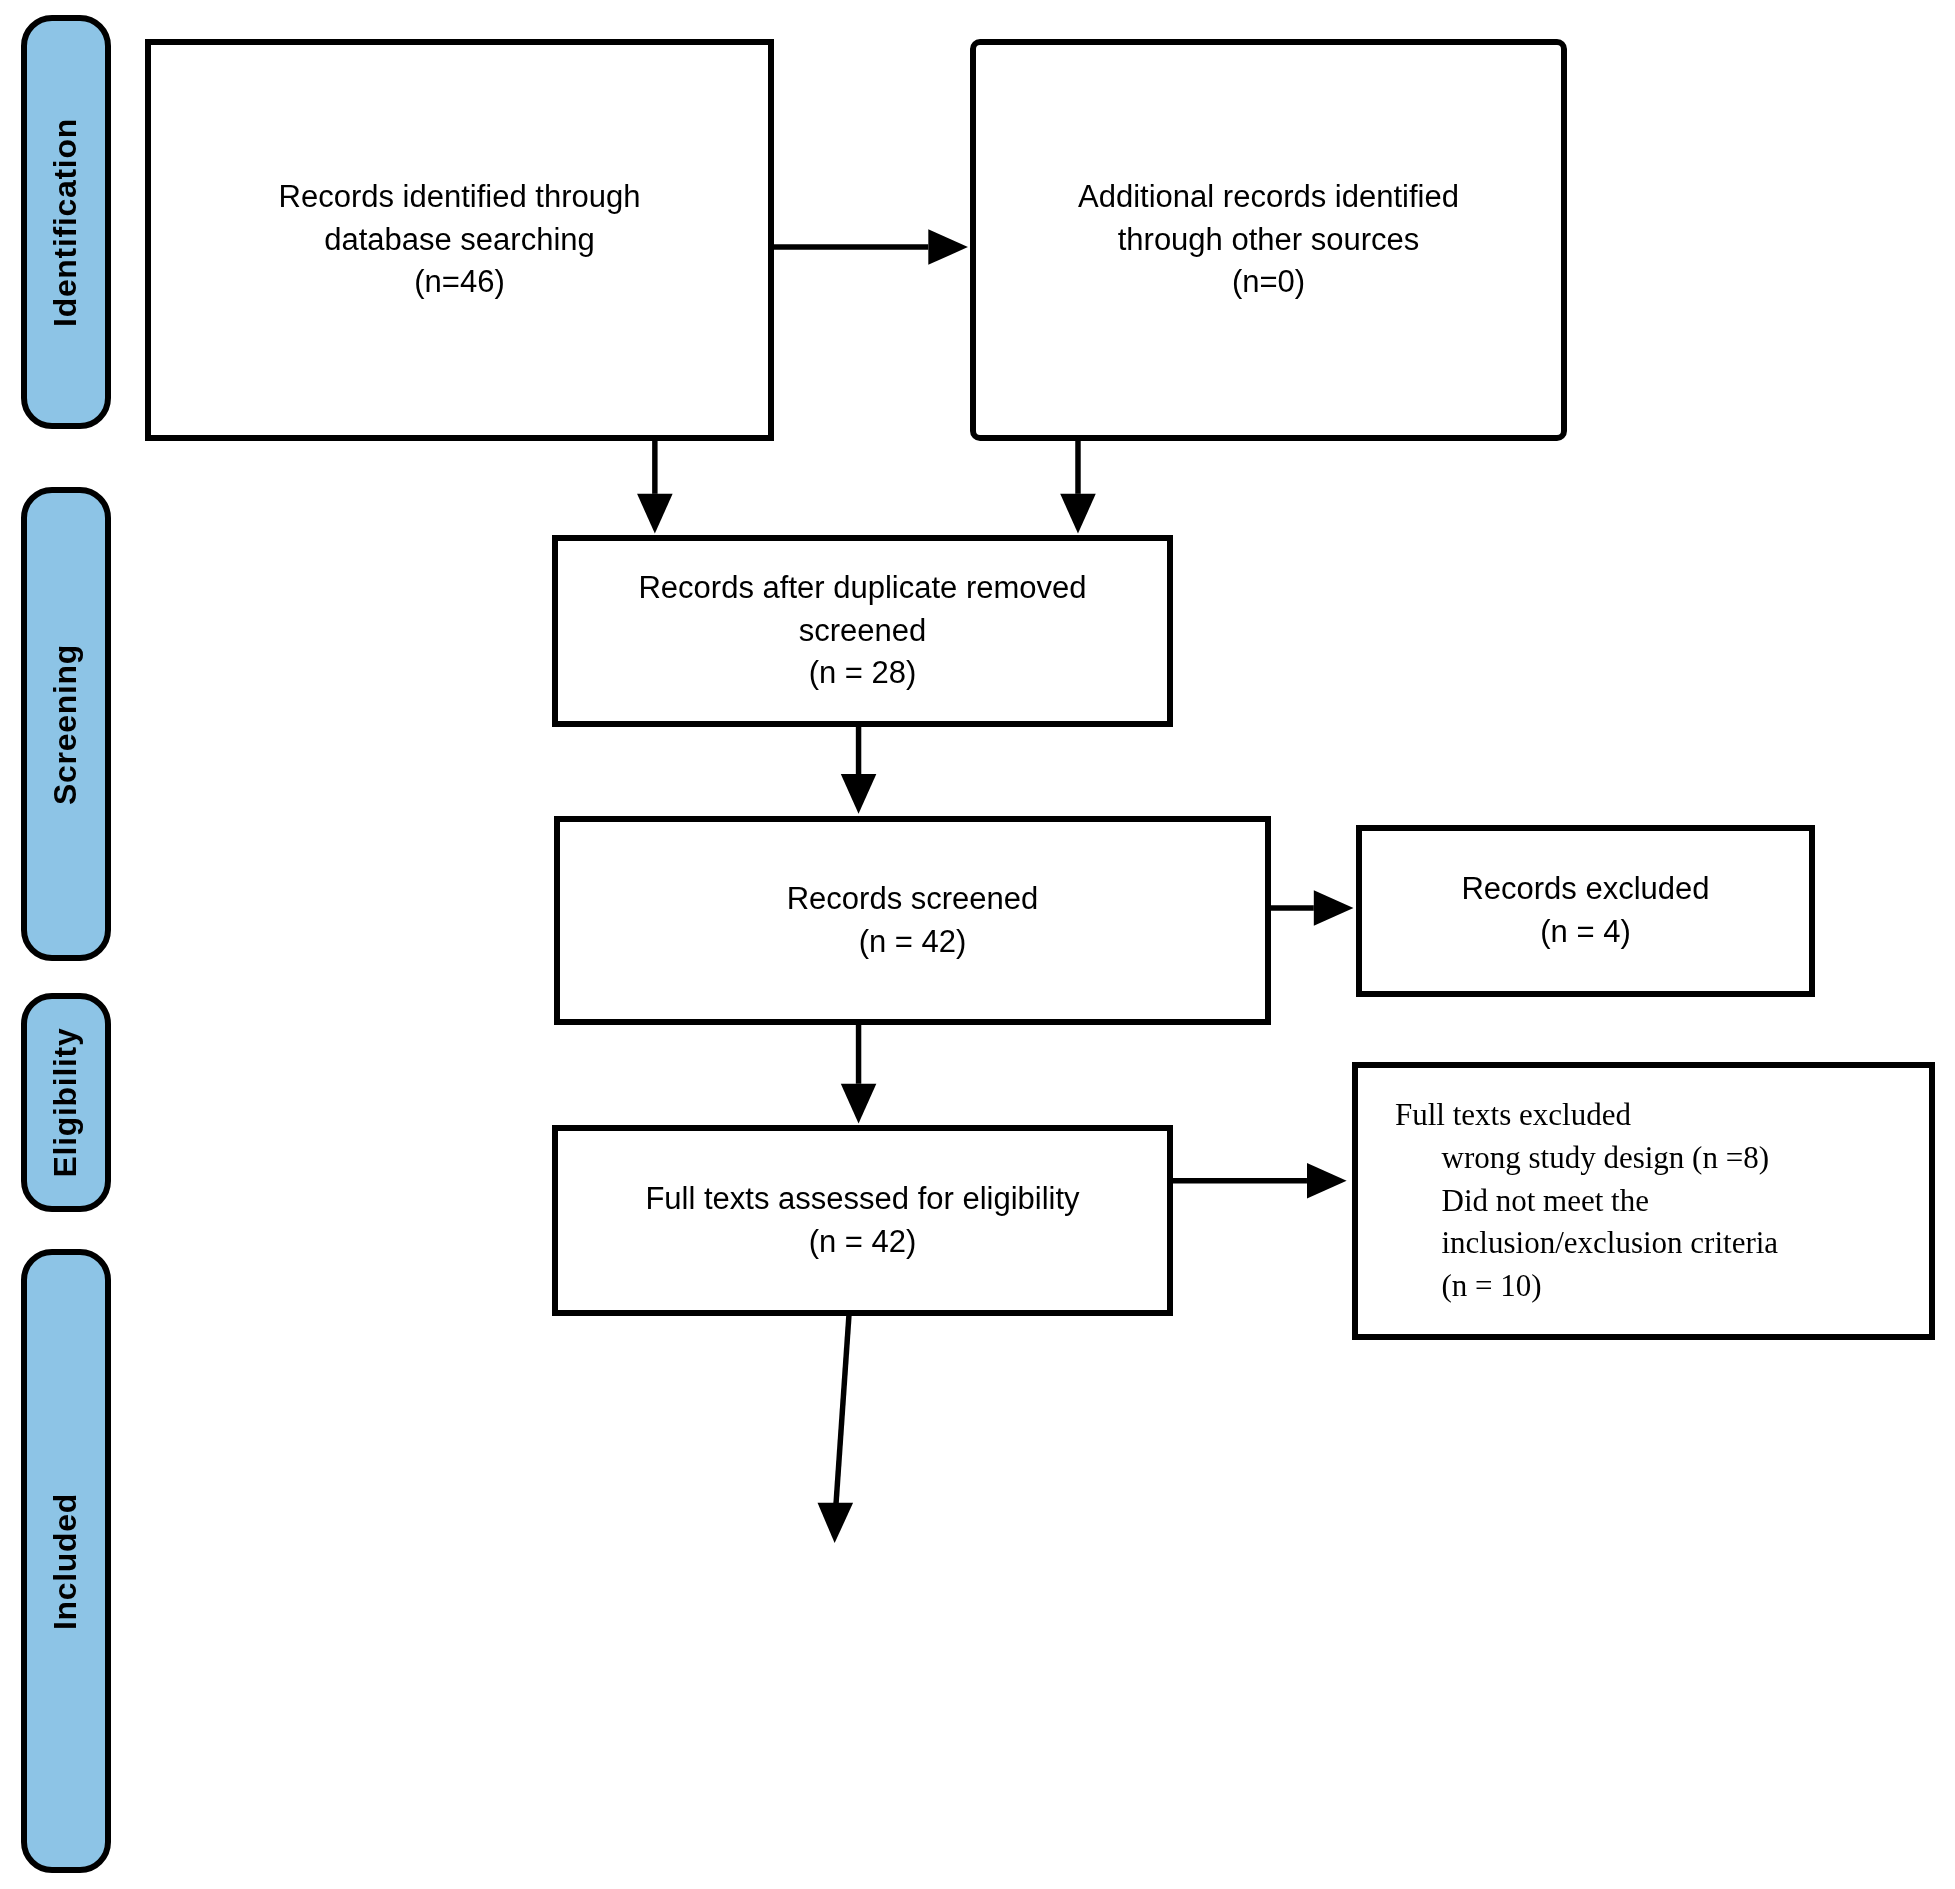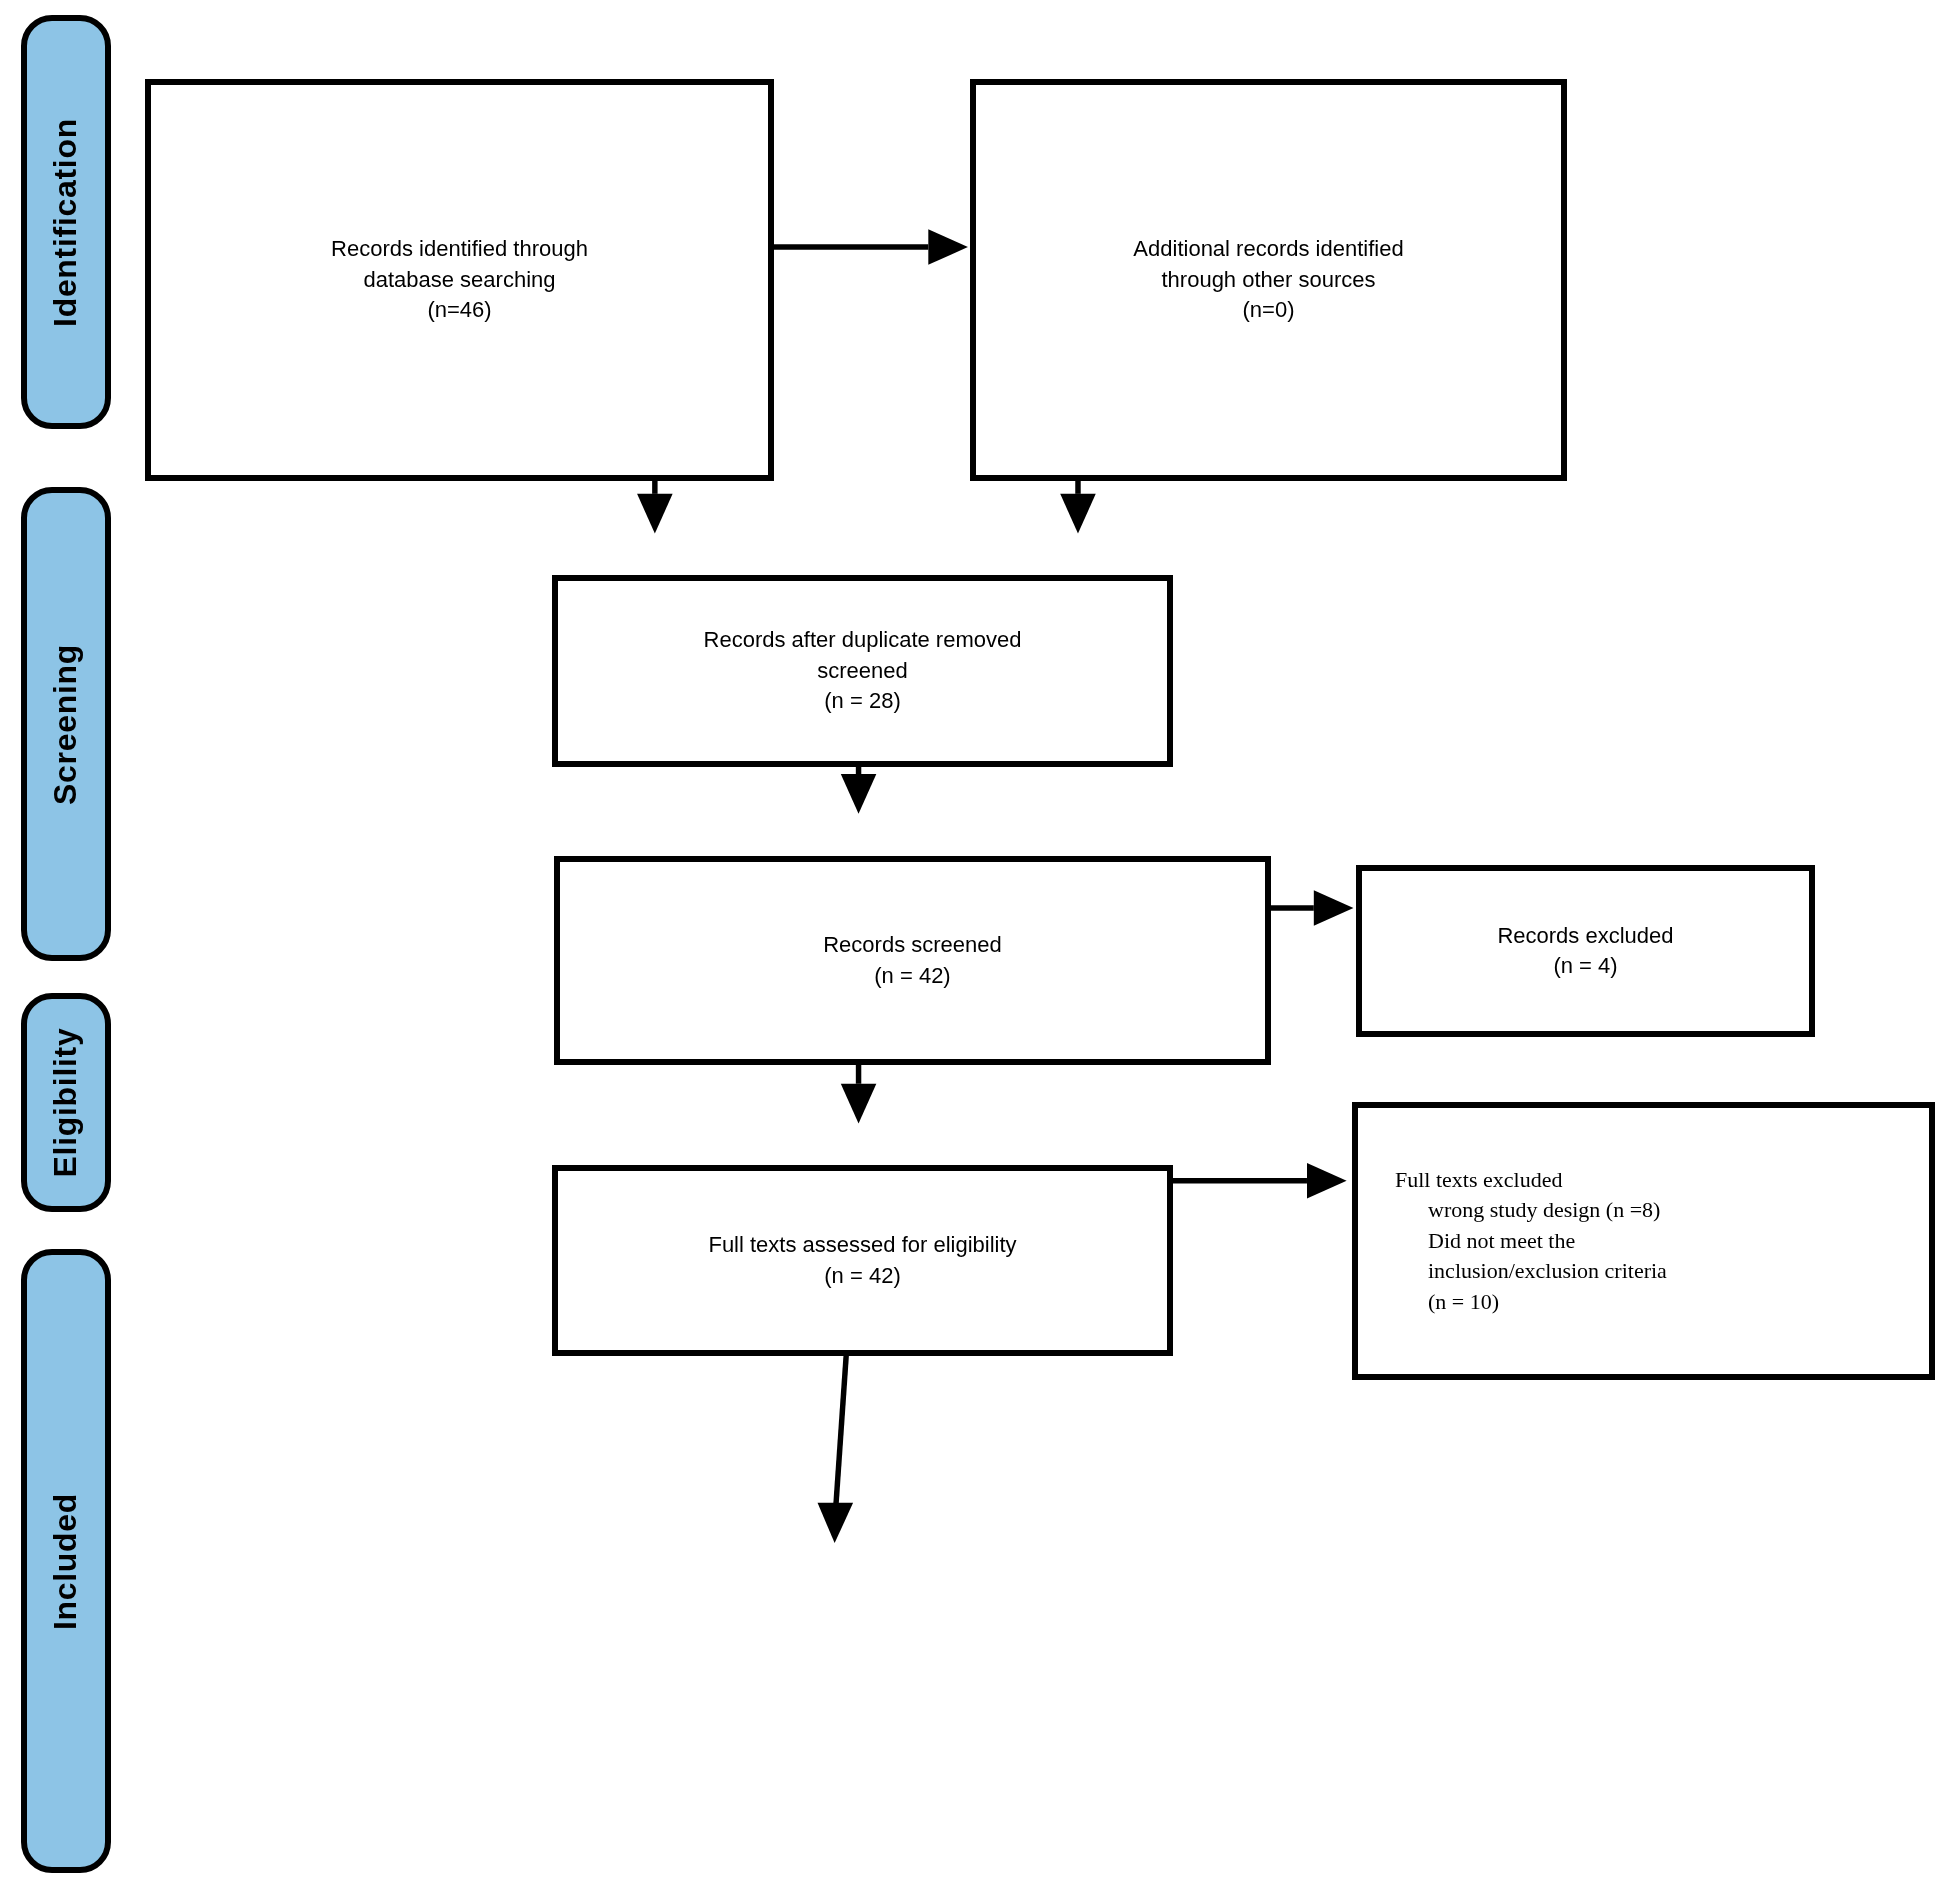--- a/index.html
+++ b/index.html
@@ -15,21 +15,21 @@
     display:flex;align-items:center;justify-content:center;
   }
   .stage .lbl{
     transform:rotate(-90deg);white-space:nowrap;
     font-size:32px;font-weight:bold;letter-spacing:0.7px;
   }
   .fbox{
     position:absolute;z-index:2;box-sizing:border-box;
     background:var(--box-fill,#fff);border:6.2px solid var(--stroke,#000);
     display:flex;align-items:center;justify-content:center;
-    font-size:22px;line-height:1.38;text-align:center;white-space:pre-wrap;margin-top:40px;
+    font-size:31px;line-height:1.38;text-align:center;white-space:pre-wrap;
   }
   .fbox.left-align{justify-content:flex-start;text-align:left;padding-left:37px;padding-right:8px;font-family:Liberation Serif, serif;}
 </style>
 </head>
 <body>
 
 <div class="canvas">
 
   <svg class="connectors" width="1955" height="1890" viewBox="0 0 2860 2764" xmlns="http://www.w3.org/2000/svg">
 
@@ -68,21 +68,21 @@
     <span class="lbl">Eligibility</span>
   </div>
   <div class="stage" style="left:20.5px;top:1249px;height:624px;">
     <span class="lbl">Included</span>
   </div>
 
   <div class="fbox" style="left:145px;top:39px;width:629px;height:402px;">Records identified through
 database searching
 (n=46)</div>
 
-  <div class="fbox" style="left:970px;top:39px;width:597px;height:402px;">Additional records identified
+  <div class="fbox" style="left:970px;top:39px;width:597px;height:402px;border-radius:10px;">Additional records identified
 through other sources
 (n=0)</div>
 
   <div class="fbox" style="left:552px;top:535px;width:621px;height:192px;">Records after duplicate removed
 screened
 (n = 28)</div>
 
   <div class="fbox" style="left:554px;top:816px;width:717px;height:209px;">Records screened
 (n = 42)</div>
 

